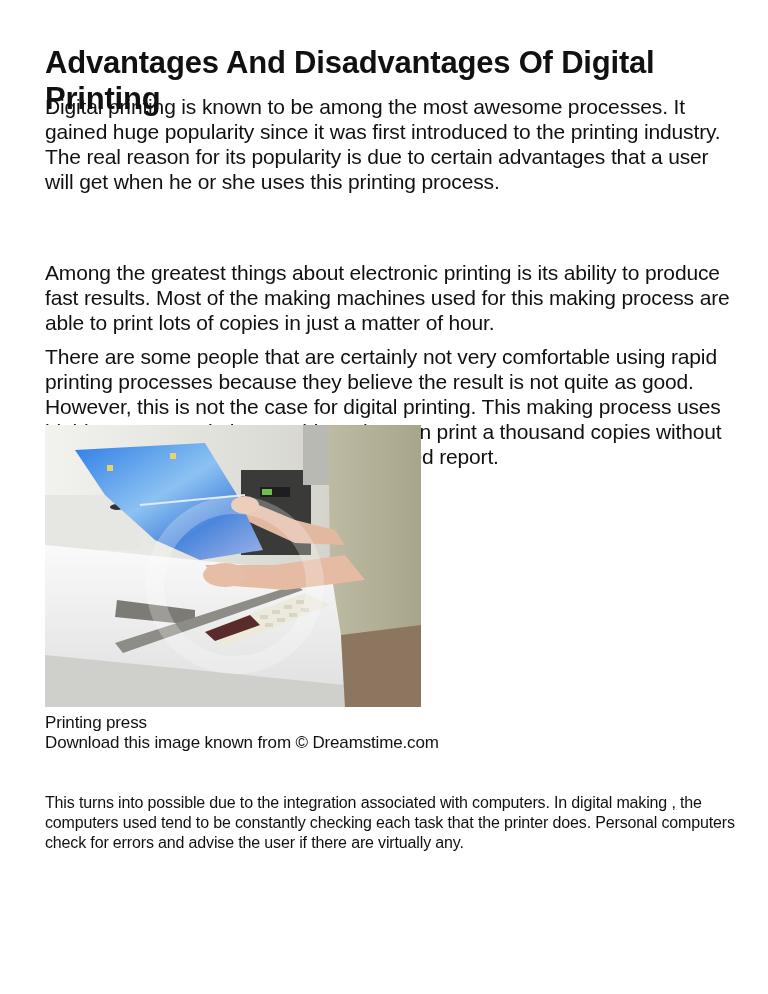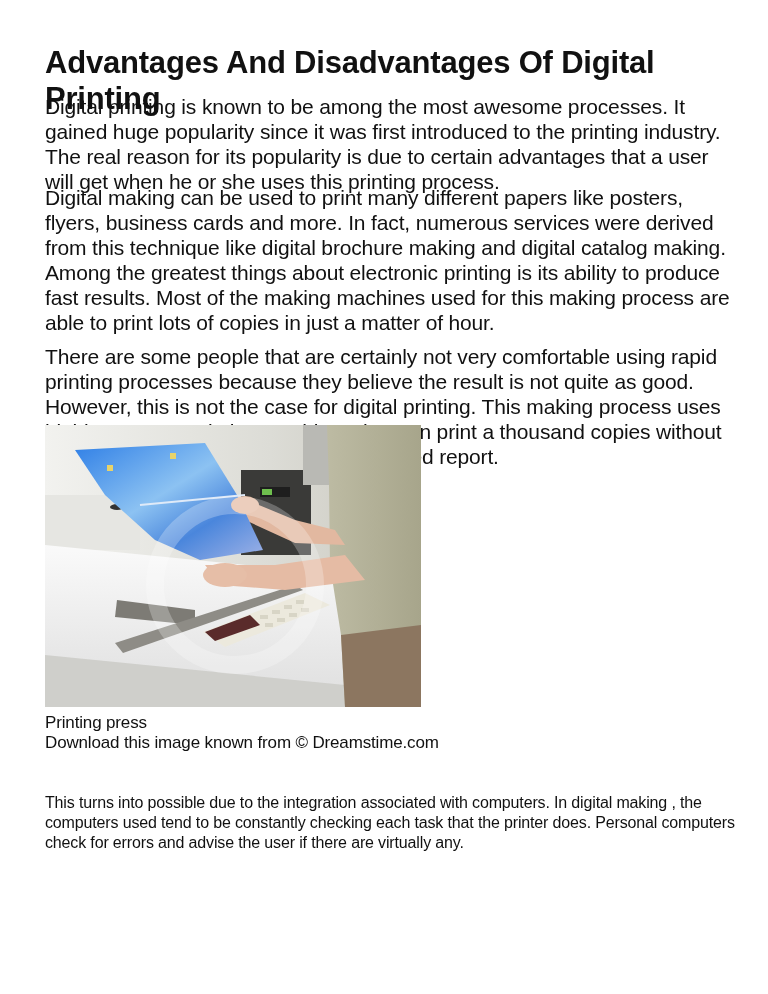--- a/index.html
+++ b/index.html
@@ -27,21 +27,20 @@
                font-size: 17px; line-height: 20px; letter-spacing: -0.15px; color: #111; }
   </style>
 </head>
 <body>
 
 <div class="page">
 
   <h1 class="title">Advantages And Disadvantages Of Digital Printing</h1>
 
   <p id="p1" class="para">Digital printing is known to be among the most awesome processes. It gained huge popularity since it was first introduced to the printing industry. The real reason for its popularity is due to certain advantages that a user will get when he or she uses this printing process.</p>
-  <p id="p2" class="para">Digital making can be used to print many different papers like posters, flyers, business cards and more. In fact, numerous services were derived from this technique like digital brochure making and digital catalog making.</p>
   <p id="p3" class="para">Among the greatest things about electronic printing is its ability to produce fast results. Most of the making machines used for this making process are able to print lots of copies in just a matter of hour.</p>
   <p id="p4" class="para">There are some people that are certainly not very comfortable using rapid printing processes because they believe the result is not quite as good. However, this is not the case for digital printing. This making process uses highly accurate printing machines that can print a thousand copies without producing variations between each printed report.</p>
 
   <div class="photo" role="img" aria-label="Woman holding a large blue printed sheet over a white digital printing press with a keypad">
     <svg width="376" height="282" viewBox="0 0 376 282" xmlns="http://www.w3.org/2000/svg">
       <defs>
         <linearGradient id="bg" x1="0" y1="0" x2="1" y2="0">
           <stop offset="0" stop-color="#f2f2ef"></stop>
           <stop offset="0.6" stop-color="#dcdcd6"></stop>
           <stop offset="1" stop-color="#c9c7bd"></stop>

